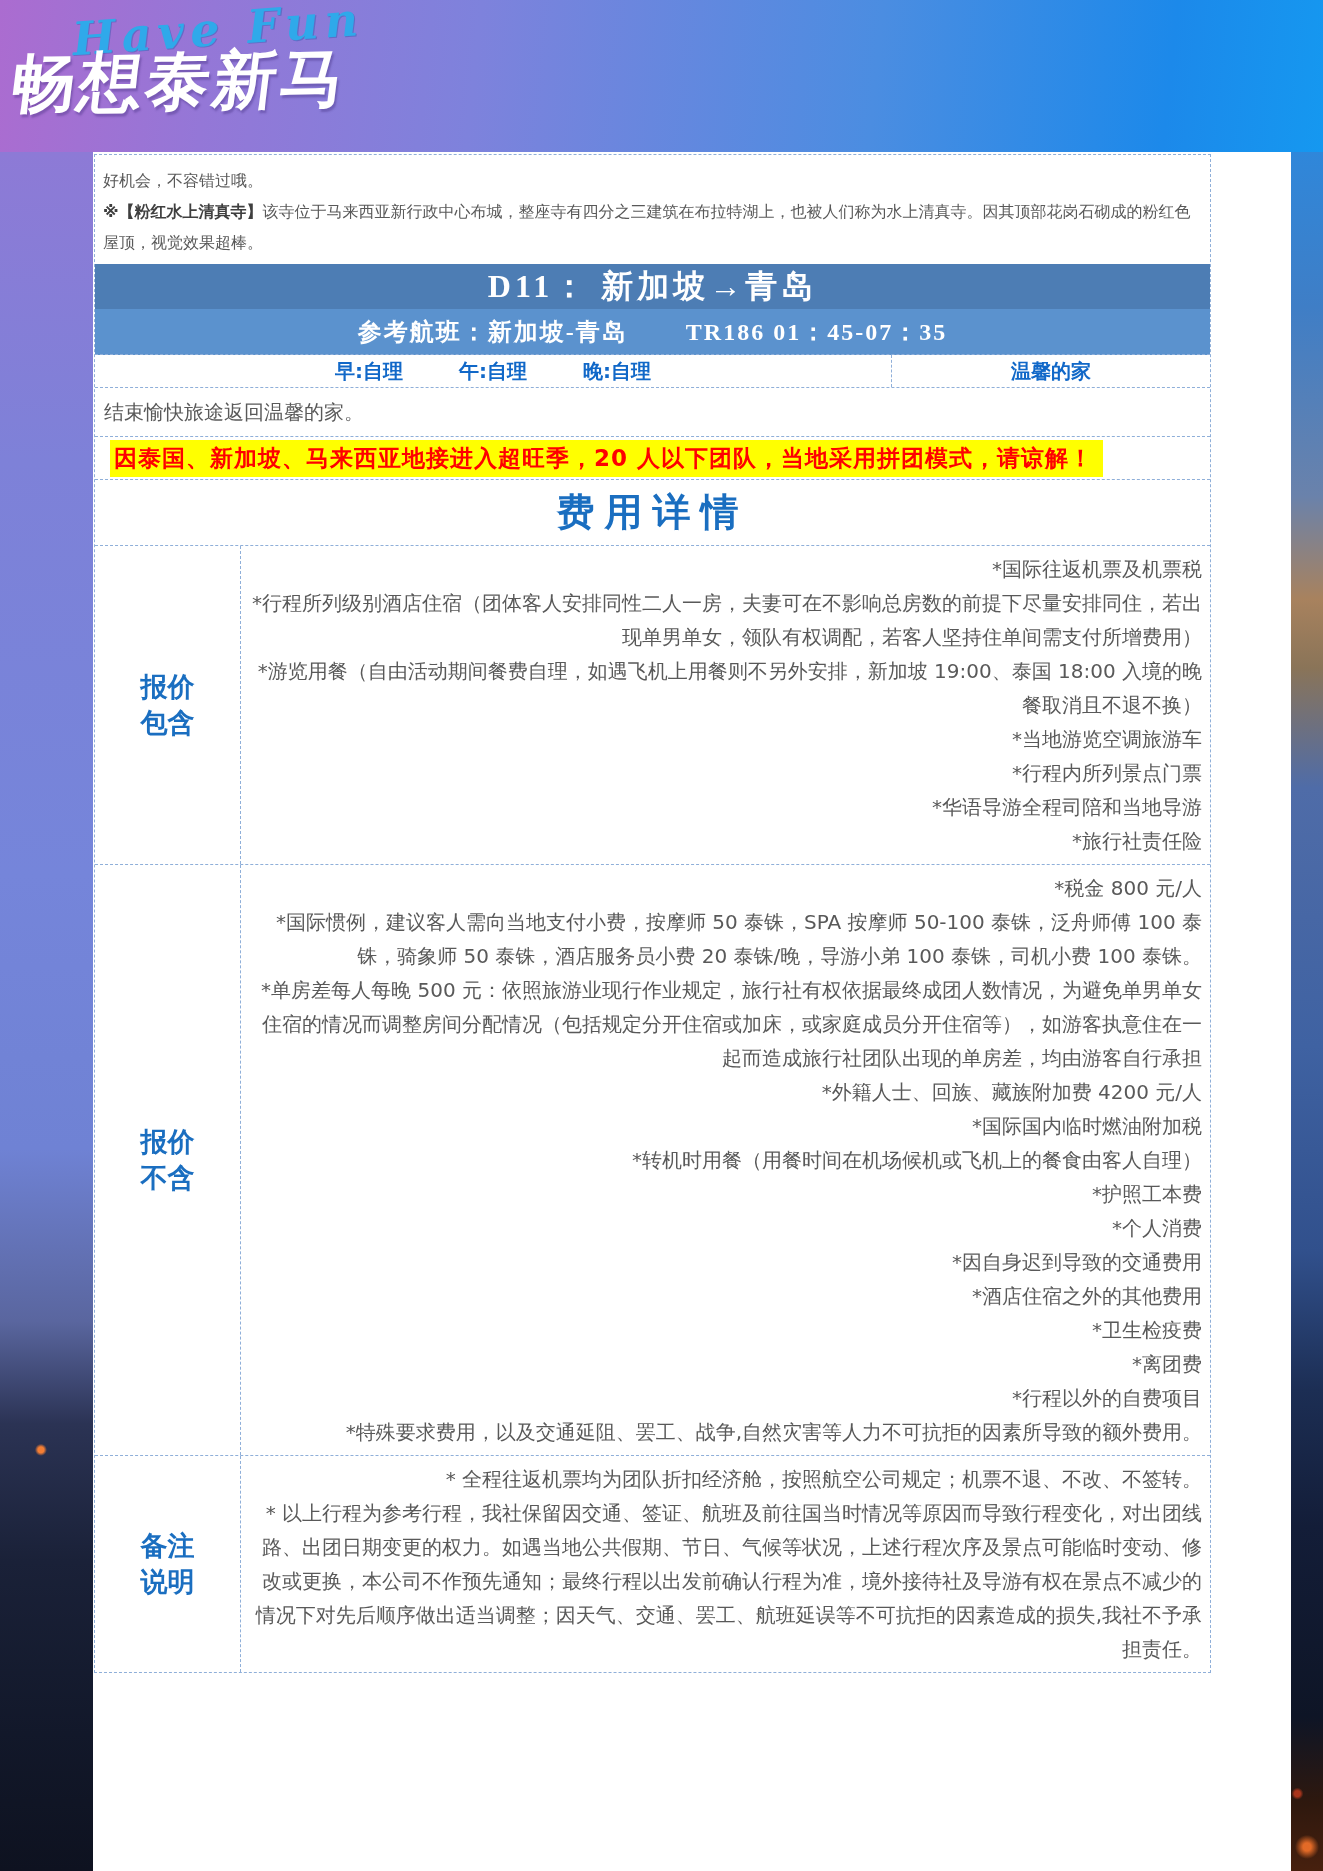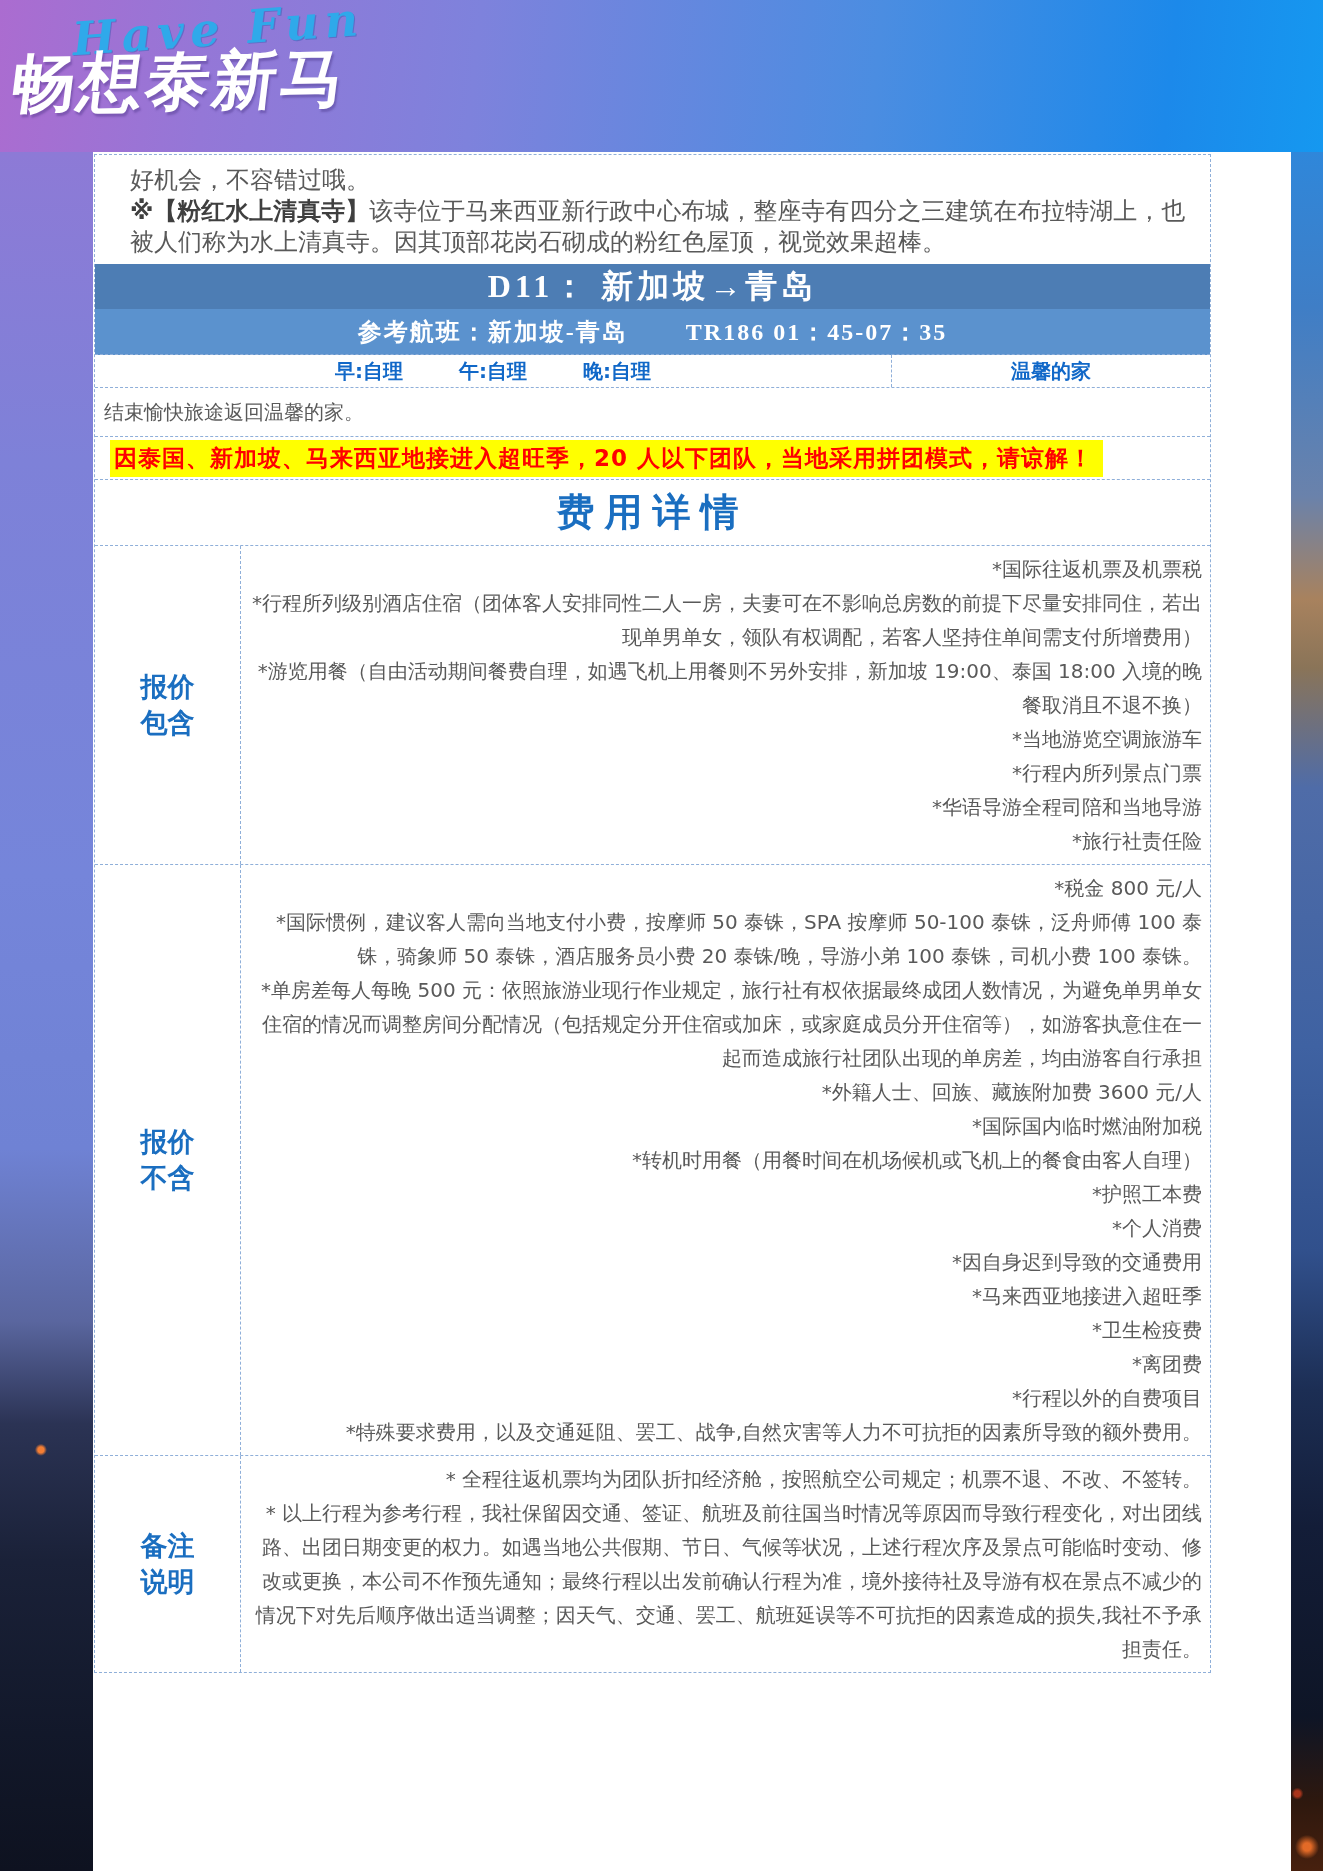--- a/index.html
+++ b/index.html
@@ -46,21 +46,21 @@
     position:absolute; left:93px; top:152px; width:1198px; height:1719px;
     background:#ffffff;
   }
   .doc-table {
     position:absolute; left:1px; top:2px; width:1117px;
     border:1px dashed #8fafd9; background:#ffffff;
   }
   .row { border-bottom:1px dashed #8fafd9; }
   .row:last-child { border-bottom:none; }
 
-  .intro { padding:10px 14px 6px 8px; font-size:24px; line-height:31px; color:#595959; border-bottom:none;margin-left:27px; }
+  .intro { padding:10px 14px 6px 8px; font-size:16px; line-height:31px; color:#595959; border-bottom:none; }
   .intro .hl { font-weight:bold; color:#3f3f3f; }
 
   .day-header {
     height:45px; background:#4d7db4; color:#ffffff;
     display:flex; align-items:center; justify-content:center;
     font-family:"Liberation Serif","DejaVu Serif",serif;
     font-weight:bold; font-size:32px; letter-spacing:4px;
     border-bottom:none;
   }
   .flight-row {
@@ -165,27 +165,27 @@
     </div>
 
     <div class="row fee-row">
       <div class="fee-label-cell">
         <div class="fee-label">报价不含</div>
       </div>
       <div class="fee-content">
           <div class="fee-line">*税金 800 元/人</div>
           <div class="fee-line">*国际惯例，建议客人需向当地支付小费，按摩师 50 泰铢，SPA 按摩师 50-100 泰铢，泛舟师傅 100 泰铢，骑象师 50 泰铢，酒店服务员小费 20 泰铢/晚，导游小弟 100 泰铢，司机小费 100 泰铢。</div>
           <div class="fee-line">*单房差每人每晚 500 元：依照旅游业现行作业规定，旅行社有权依据最终成团人数情况，为避免单男单女住宿的情况而调整房间分配情况（包括规定分开住宿或加床，或家庭成员分开住宿等），如游客执意住在一起而造成旅行社团队出现的单房差，均由游客自行承担</div>
-          <div class="fee-line">*外籍人士、回族、藏族附加费 3600 元/人</div>
+          <div class="fee-line">*外籍人士、回族、藏族附加费 4200 元/人</div>
           <div class="fee-line">*国际国内临时燃油附加税</div>
           <div class="fee-line">*转机时用餐（用餐时间在机场候机或飞机上的餐食由客人自理）</div>
           <div class="fee-line">*护照工本费</div>
           <div class="fee-line">*个人消费</div>
           <div class="fee-line">*因自身迟到导致的交通费用</div>
-          <div class="fee-line">*马来西亚地接进入超旺季</div>
+          <div class="fee-line">*酒店住宿之外的其他费用</div>
           <div class="fee-line">*卫生检疫费</div>
           <div class="fee-line">*离团费</div>
           <div class="fee-line">*行程以外的自费项目</div>
           <div class="fee-line">*特殊要求费用，以及交通延阻、罢工、战争,自然灾害等人力不可抗拒的因素所导致的额外费用。</div>
         </div>
     </div>
 
     <div class="row fee-row">
       <div class="fee-label-cell">
         <div class="fee-label">备注说明</div>

